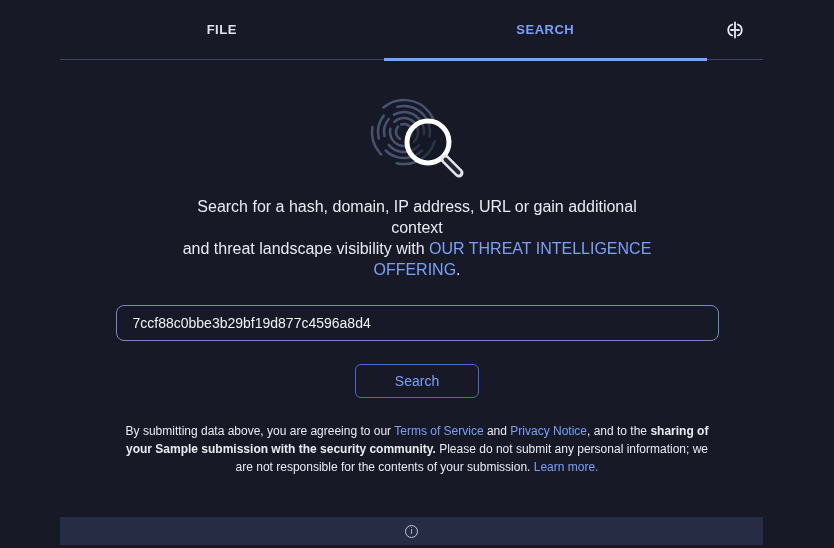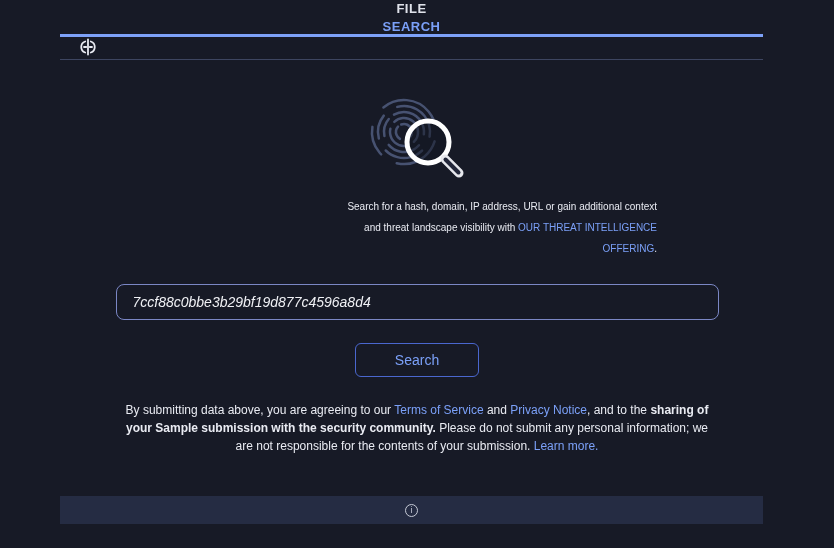--- a/index.html
+++ b/index.html
@@ -19,21 +19,20 @@
     font-family:"Liberation Sans","DejaVu Sans",sans-serif;
     color:var(--text-white);
   }
   
   .tabbar{
     margin:0 71px 0 60px;
     height:60px;
     display:flex;
     align-items:stretch;
     border-bottom:1px solid var(--muted-line);
-    flex-direction:column;
   }
   .tab{
     flex:1;
     display:flex;
     align-items:center;
     justify-content:center;
     position:relative;
     font-size:13px;
     font-weight:bold;
     letter-spacing:.5px;
@@ -57,22 +56,22 @@
   }
   
   .hero-icon-wrap{
     margin-top:32px;
     display:flex;
     justify-content:center;
   }
   .description{
     margin:14px auto 0;
     width:480px;
-    text-align:right;
-    font-size:10px;
+    text-align:center;
+    font-size:16px;
     line-height:21px;
     color:var(--text-white);
   }
   .link{
     color:var(--accent-blue);
     text-decoration:none;
     cursor:pointer;
   }
   
   .search-input{
@@ -81,21 +80,20 @@
     width:603px;
     height:36px;
     background:transparent;
     border:1px solid var(--input-border);
     border-radius:8px;
     color:#f0f1f5;
     font-size:14px;
     font-family:"Liberation Sans","DejaVu Sans",sans-serif;
     padding:0 16px;
     outline:none;
-    font-style:italic;
   }
   .search-button{
     display:block;
     margin:23px auto 0;
     width:124px;
     height:34px;
     background:transparent;
     border:1px solid var(--button-border);
     border-radius:6px;
     color:var(--accent-blue);

